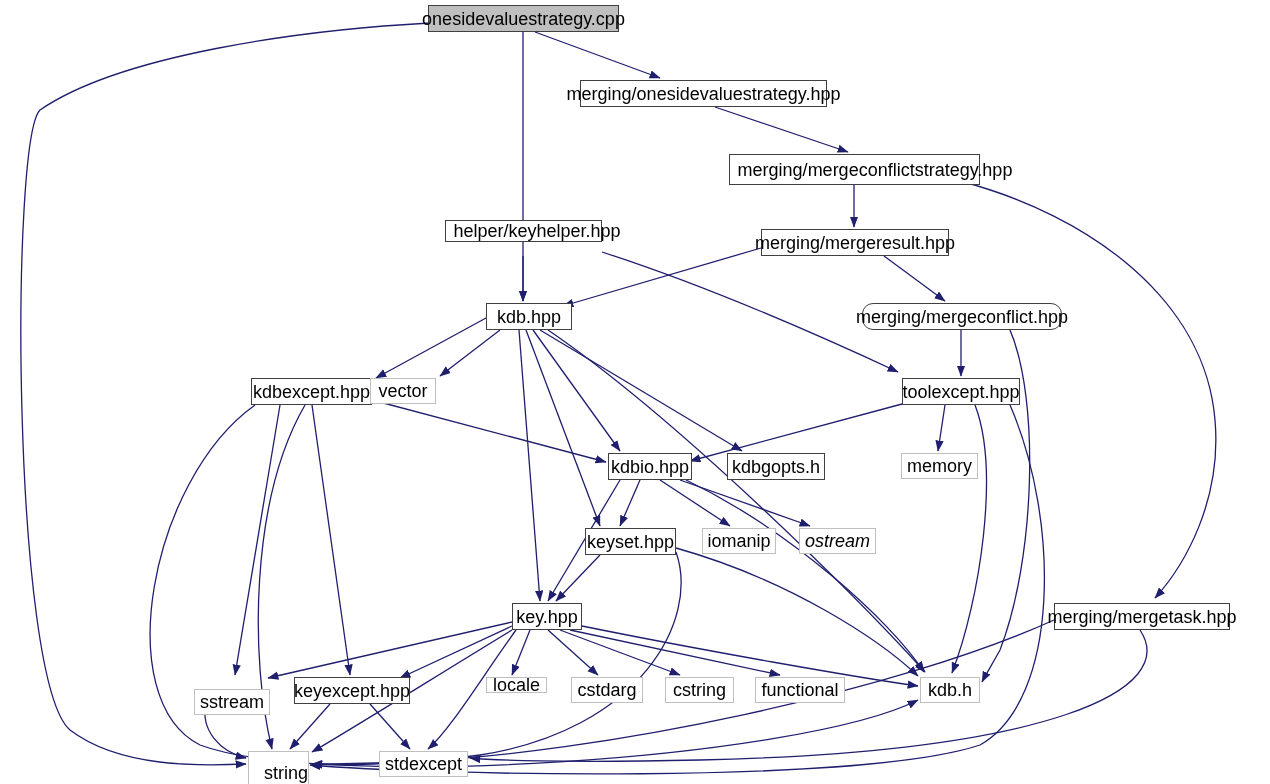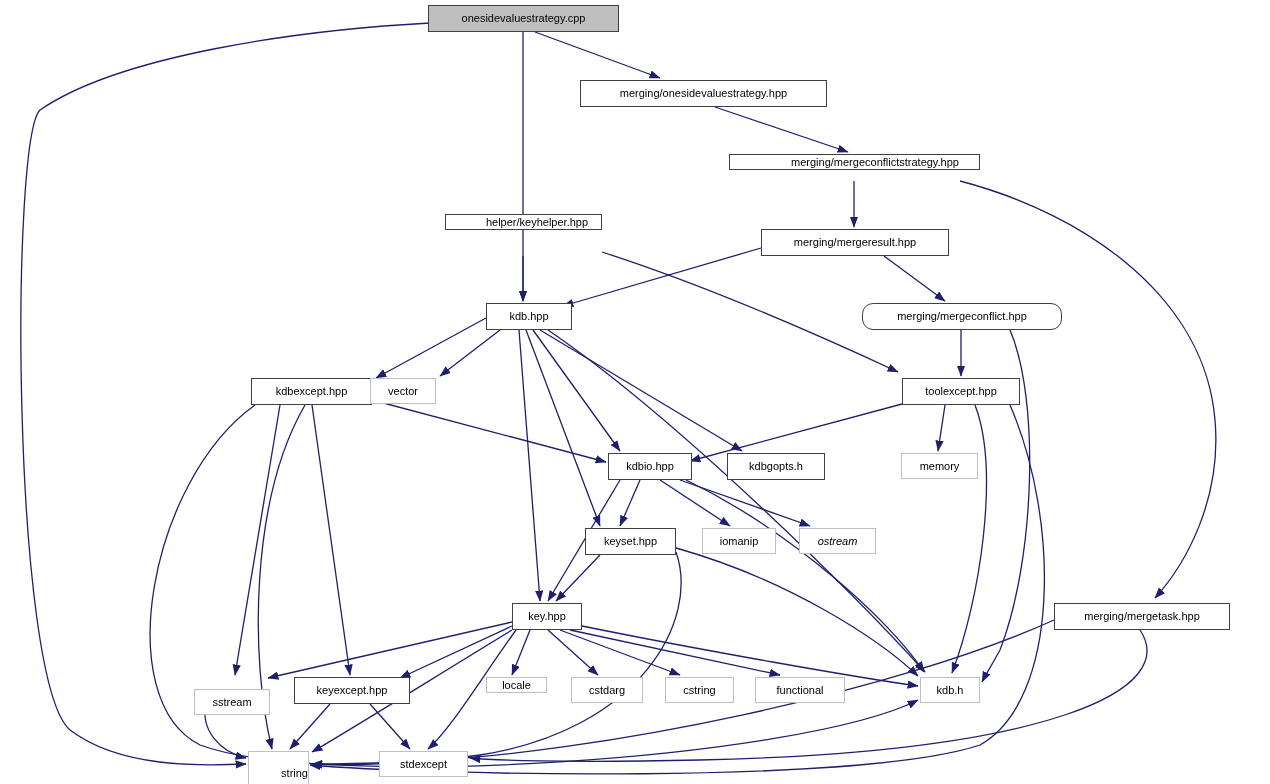--- a/index.html
+++ b/index.html
@@ -1,21 +1,21 @@
 <!DOCTYPE html>
 <html><head>
 <meta charset="utf-8">
 <style>
   html,body{margin:0;padding:0;background:#ffffff;}
   #canvas{position:relative;width:1270px;height:784px;background:#ffffff;
           font-family:"Liberation Sans",sans-serif;overflow:hidden;}
   #edges{position:absolute;left:0;top:0;width:1270px;height:784px;}
   .node{position:absolute;box-sizing:border-box;display:flex;align-items:center;
         justify-content:center;background:#ffffff;border:1px solid #bfbfbf;
-        font-size:11px;color:#000000;white-space:nowrap;line-height:1;}
+        font-size:18px;color:#000000;white-space:nowrap;line-height:1;}
   .node.hdr{border:1px solid #404040;}
   .node.root{background:#bfbfbf;border:1px solid #404040;}
 </style>
 </head>
 <body>
 
 <div id="canvas">
   <svg id="edges" viewBox="0 0 1270 784" xmlns="http://www.w3.org/2000/svg">
     <defs>
       <marker id="ah" markerWidth="9" markerHeight="9" refX="8" refY="3.2" orient="auto" markerUnits="strokeWidth">
@@ -75,24 +75,24 @@
         <path d="M 1140 630 C 1180 690 1050 752 700 760 C 560 763 490 760 470 758" marker-end="url(#ah)"></path>
       </g>
   </svg>
   <div id="node-layer">
       <div class="node root" style="left: 428px; top: 5px; width: 191px; height: 27px;">
         <span>onesidevaluestrategy.cpp</span>
       </div>
       <div class="node hdr" style="left: 580px; top: 80px; width: 247px; height: 27px;">
         <span>merging/onesidevaluestrategy.hpp</span>
       </div>
-      <div class="node hdr" style="left: 729px; top: 154px; width: 251px; height: 16px; padding-left: 41px;">
+      <div class="node hdr" style="left: 729px; top: 154px; width: 251px; height: 31px; padding-left: 41px;">
         <span>merging/mergeconflictstrategy.hpp</span>
       </div>
-      <div class="node hdr" style="left: 445px; top: 214px; width: 157px; height: 16px; padding-left: 27px;">
+      <div class="node hdr" style="left: 445px; top: 220px; width: 157px; height: 22px; padding-left: 27px;">
         <span>helper/keyhelper.hpp</span>
       </div>
       <div class="node hdr" style="left: 761px; top: 229px; width: 188px; height: 27px;">
         <span>merging/mergeresult.hpp</span>
       </div>
       <div class="node hdr" style="left: 486px; top: 303px; width: 86px; height: 27px;">
         <span>kdb.hpp</span>
       </div>
       <div class="node hdr" style="left: 862px; top: 303px; width: 200px; height: 27px; border-radius: 11px;">
         <span>merging/mergeconflict.hpp</span>

